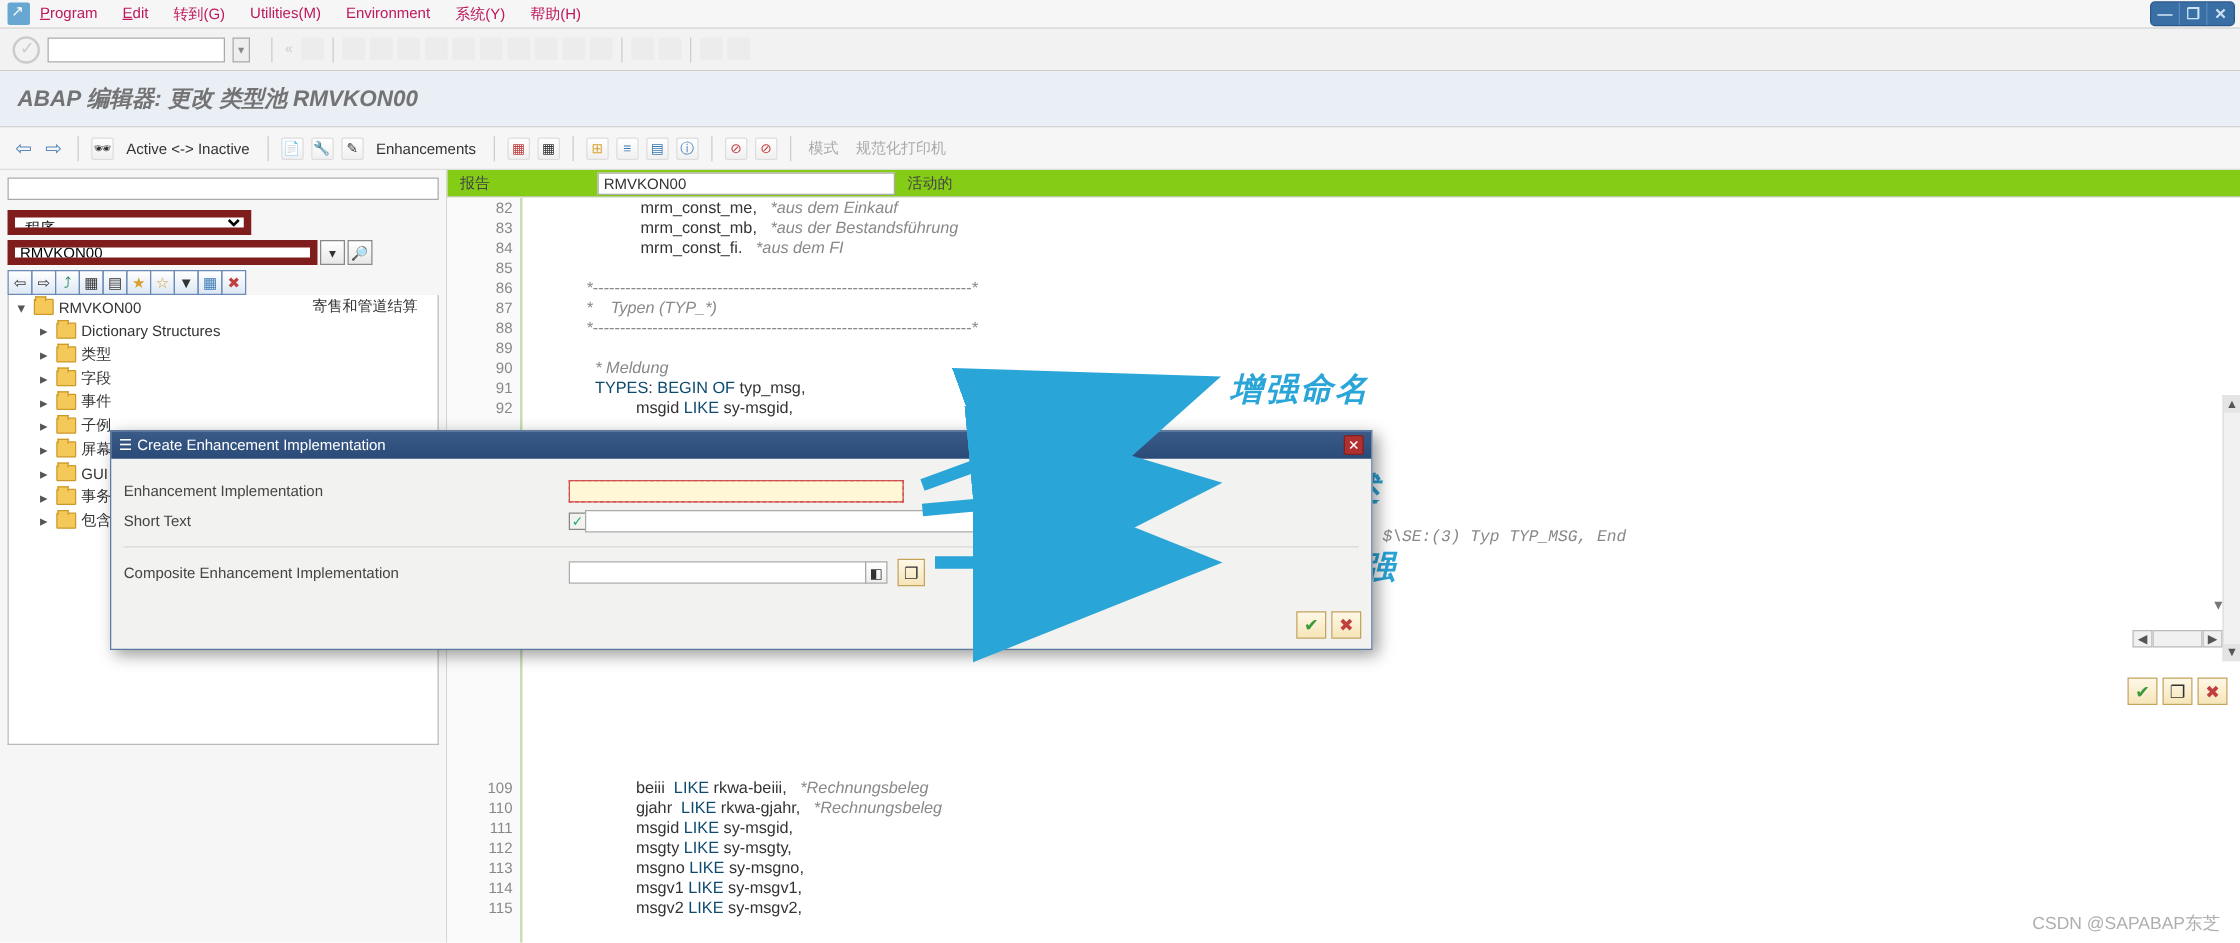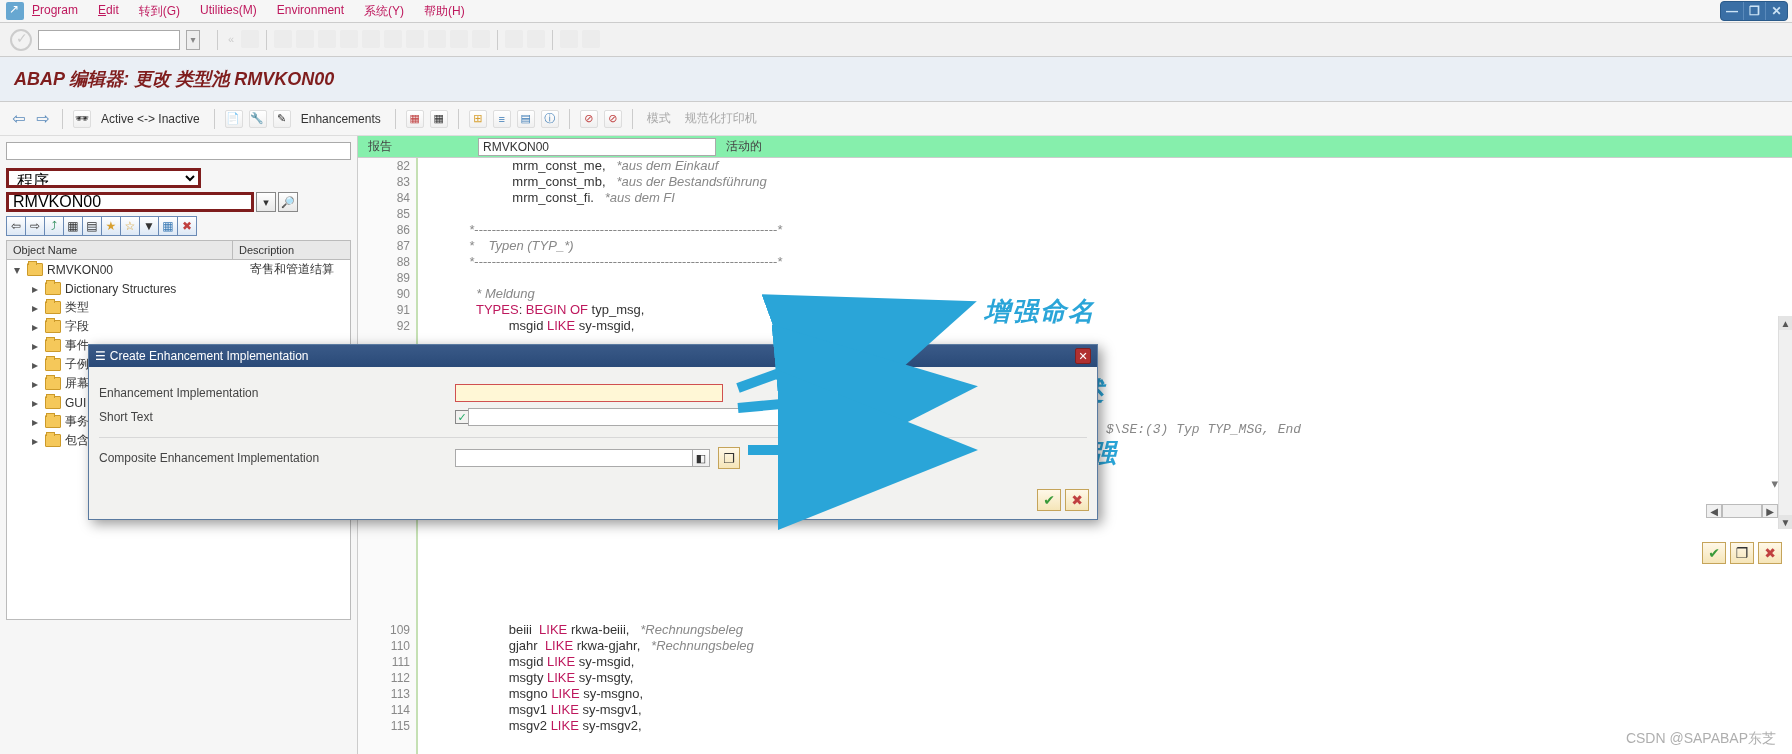--- a/index.html
+++ b/index.html
@@ -19,35 +19,35 @@
 .cmd-bar { height: 34px; background: #f2f2f2; border-bottom: 1px solid #ccc; display: flex; align-items: center; padding-left: 10px; gap: 6px; }
 .cmd-bar .ok-circle { width: 22px; height: 22px; border: 2px solid #ccc; border-radius: 50%; position: relative; }
 .cmd-bar .ok-circle::after { content: '✓'; color: #ccc; position: absolute; left: 4px; top: -1px; font-size: 14px; }
 .cmd-bar input { width: 142px; height: 20px; border: 1px solid #aaa; padding: 0 4px; }
 .cmd-bar .drop { width: 14px; height: 20px; border: 1px solid #aaa; background: #eee; display: flex; align-items: center; justify-content: center; font-size: 10px; color: #888; }
 .toolbar-icons { display: flex; gap: 4px; margin-left: 8px; }
 .toolbar-icons .ico { width: 18px; height: 18px; background: #e5e5e5; border-radius: 2px; opacity: 0.5; }
 .toolbar-icons .sep { width: 1px; height: 20px; background: #ccc; margin: 0 3px; }
 .toolbar-icons .rchev { width: 12px; height: 18px; display: flex; align-items: center; justify-content: center; color: #ccc; font-size: 11px; }
 
-.page-title { background: #eaeff5; padding: 10px 14px; font-size: 18px; font-style: italic; font-weight: bold; color: #7f1d1d; border-bottom: 1px solid #ccc; }
+.page-title { background: #eaeff5; padding: 10px 14px; font-size: 18px; font-style: italic; font-weight: bold; color: #737373; border-bottom: 1px solid #ccc; }
 
 .app-toolbar { height: 34px; background: #f6f6f6; border-bottom: 1px solid #ddd; display: flex; align-items: center; padding-left: 10px; gap: 6px; font-size: 12px; }
 .app-toolbar .nav-arrow { width: 18px; height: 18px; display: flex; align-items: center; justify-content: center; color: #5a8abb; font-size: 16px; }
 .app-toolbar .tb-icon { width: 18px; height: 18px; background: #e8e8e8; border: 1px solid #ddd; border-radius: 2px; display: flex; align-items: center; justify-content: center; font-size: 11px; }
 .app-toolbar .colored { background: linear-gradient(#fff,#f0f0f0); }
 .app-toolbar .text-item { color: #333; margin: 0 4px; }
 .app-toolbar .sep { width: 1px; height: 20px; background: #ccc; margin: 0 4px; }
 .app-toolbar .disabled { color: #aaa; }
 
 .main-area { display: flex; height: calc(100% - 23px - 34px - 40px - 34px); }
 .left-panel { width: 358px; border-right: 1px solid #ccc; background: #f6f6f6; padding: 6px; }
 .left-panel .top-box { height: 18px; border: 1px solid #aaa; background: #fff; margin-bottom: 8px; }
 .left-panel .label-row { display: flex; align-items: center; gap: 2px; margin-bottom: 4px; }
-.left-panel select, .left-panel .input-like { height: 20px; border: 3px solid #7f1d1d; background: #fff; padding: 0 4px; font-size: 16px; }
+.left-panel select, .left-panel .input-like { height: 20px; border: 6px solid #7f1d1d; background: #fff; padding: 0 4px; font-size: 12px; }
 .left-panel .prog-select { width: 195px; }
 .left-panel .prog-input { width: 248px; }
 .left-panel .small-btn { width: 20px; height: 20px; border: 1px solid #888; background: linear-gradient(#fff,#e8e8e8); display: inline-flex; align-items: center; justify-content: center; font-size: 11px; }
 
 .tree-toolbar { display: flex; gap: 0; margin-top: 4px; }
 .tree-toolbar .tbtn { width: 20px; height: 20px; border: 1px solid #6a8ab5; background: linear-gradient(#fff,#dde8f5); display: inline-flex; align-items: center; justify-content: center; font-size: 12px; margin-right: -1px; }
 
 .tree-header { display: flex; margin-top: 4px; background: #e8e8e8; border: 1px solid #bbb; }
 .tree-header div { padding: 3px 6px; font-size: 11px; color: #333; }
 .tree-header .col1 { width: 226px; border-right: 1px solid #bbb; }
@@ -57,32 +57,32 @@
 .tree-row { display: flex; align-items: center; height: 19px; padding-left: 4px; font-size: 12px; }
 .tree-row .toggle { width: 12px; display: inline-block; text-align: center; color: #555; }
 .tree-row .folder { width: 16px; height: 13px; background: #f5c85a; border: 1px solid #cc9a2a; border-radius: 1px; margin: 0 4px; position: relative; }
 .tree-row .folder::before { content: ''; position: absolute; top: -3px; left: 0; width: 7px; height: 3px; background: #f5c85a; border: 1px solid #cc9a2a; border-bottom: none; }
 .tree-row .label { flex: 0 0 auto; }
 .tree-row .desc-cell { position: absolute; left: 243px; }
 .tree-row.root { position: relative; }
 .indent1 { padding-left: 22px; }
 
 .right-panel { flex: 1; background: #fff; display: flex; flex-direction: column; position: relative; }
-.info-bar { height: 22px; background: #86efac; border-bottom: 1px solid #ccc; display: flex; align-items: center; font-size: 12px; }
+.info-bar { height: 22px; background: #84cc16; border-bottom: 1px solid #ccc; display: flex; align-items: center; font-size: 12px; }
 .info-bar .info-label { width: 120px; padding-left: 10px; color: #444; }
 .info-bar .info-input { width: 238px; height: 18px; border: 1px solid #aaa; background: #fff; padding: 0 4px; display: flex; align-items: center; }
 .info-bar .info-status { margin-left: 10px; color: #444; }
 
 .code-area { flex: 1; display: flex; background: #fff; font-family: 'Courier New', monospace; font-size: 13px; overflow: hidden; position: relative; }
 .gutter { width: 60px; background: #fafafa; border-right: 2px solid #c5e0b4; text-align: right; padding-right: 6px; color: #888; font-size: 12px; }
 .gutter .ln { height: 16px; line-height: 16px; }
 .code-lines { flex: 1; padding-left: 10px; position: relative; }
 .code-lines .cl { height: 16px; line-height: 16px; white-space: pre; margin-left: 41px; }
 .comment-it { color: #888; font-style: italic; }
-.keyword { color: #be185d; }
+.keyword { color: #0c4a6e; }
 
 .modal { position: absolute; left: 88px; top: 344px; width: 1010px; background: #f2f2f0; border: 1px solid #5a7aa0; box-shadow: 4px 4px 12px rgba(0,0,0,0.4); z-index: 100; }
 .modal-title { height: 22px; background: linear-gradient(#3a5a88, #2a4a78); color: #fff; display: flex; align-items: center; padding: 0 6px; font-size: 12px; justify-content: space-between; }
 .modal-title .close-x { width: 16px; height: 16px; background: #b03030; border: 1px solid #802020; color: #fff; display: flex; align-items: center; justify-content: center; font-size: 11px; border-radius: 2px; }
 .modal-body { padding: 14px 10px 10px 10px; }
 .form-row { display: flex; align-items: center; height: 24px; }
 .form-row .flabel { width: 356px; font-size: 12px; color: #444; }
 .form-row .finput { height: 18px; border: 1px solid #aaa; background: #fff; }
 .req-input { width: 268px; background: #fff7d6 !important; border: 1px solid #d05050 !important; outline: 1px dashed #d05050; outline-offset: -1px; }
 .finput-short { width: 432px; }
@@ -206,24 +206,20 @@
       <span class="tbtn">⇨</span>
       <span class="tbtn" style="color:#2a8a5a;">⤴</span>
       <span class="tbtn">▦</span>
       <span class="tbtn">▤</span>
       <span class="tbtn" style="color:#d8a030;">★</span>
       <span class="tbtn" style="color:#d8a030;">☆</span>
       <span class="tbtn">▼</span>
       <span class="tbtn" style="color:#3a7ab5;">▦</span>
       <span class="tbtn" style="color:#c04040;">✖</span>
     </div>
-    <div class="tree-header">
-      <div class="col1">Object Name</div>
-      <div class="col2">Description</div>
-    </div>
     <div class="tree-body">
       <div class="tree-row root">
         <span class="toggle">▾</span>
         <span class="folder"></span>
         <span class="label">RMVKON00</span>
         <span class="desc-cell">寄售和管道结算</span>
       </div>
       <div id="tree-nodes">
           <div class="tree-row indent1">
             <span class="toggle">▸</span>

